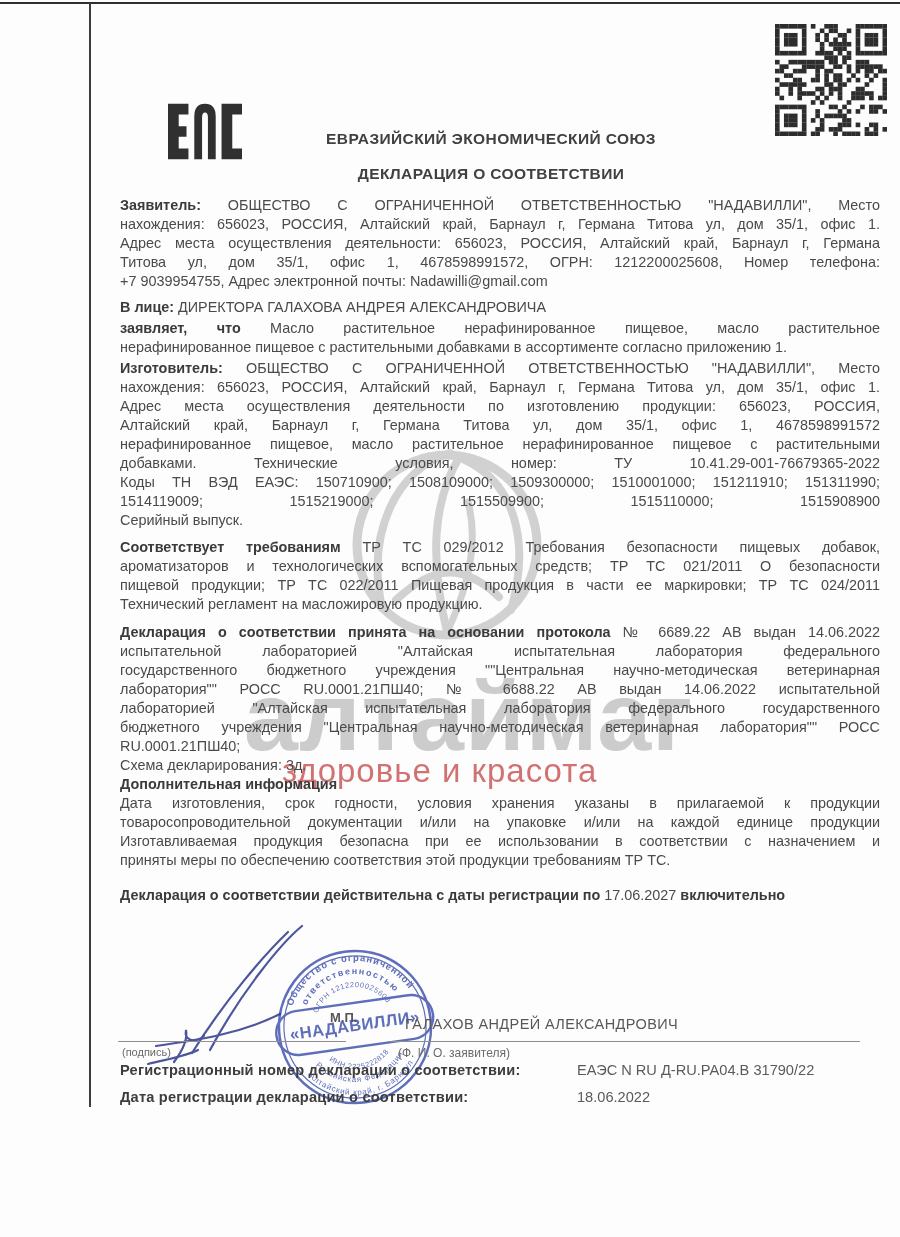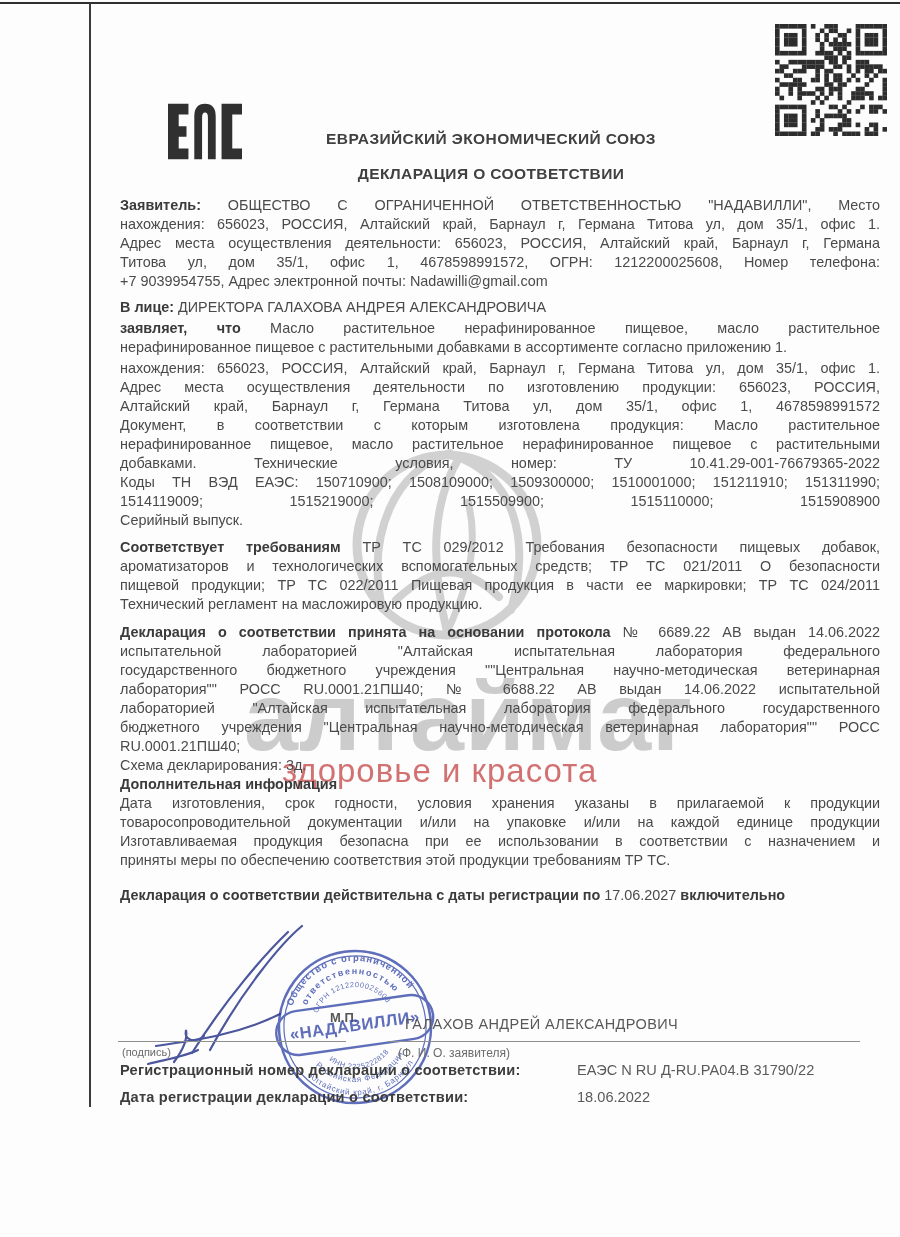--- a/index.html
+++ b/index.html
@@ -394,24 +394,24 @@
         <div class="ln"><span>+7 9039954755, Адрес электронной почты: Nadawilli@gmail.com</span></div>
       </div>
       <div style="margin-top: 7px;">
         <div class="ln"><span class="b">В лице:</span><span> ДИРЕКТОРА ГАЛАХОВА  АНДРЕЯ АЛЕКСАНДРОВИЧА</span></div>
       </div>
       <div style="margin-top: 2px;">
         <div class="ln j"><span class="b">заявляет,  что</span><span> Масло  растительное  нерафинированное  пищевое,  масло  растительное</span></div>
         <div class="ln"><span>нерафинированное пищевое  с растительными добавками в ассортименте согласно приложению 1.</span></div>
       </div>
       <div style="margin-top: 2px;">
+        <div class="ln j"><span class="b">Изготовитель:</span><span> ОБЩЕСТВО С ОГРАНИЧЕННОЙ ОТВЕТСТВЕННОСТЬЮ "НАДАВИЛЛИ", Место</span></div>
         <div class="ln j"><span>нахождения: 656023, РОССИЯ, Алтайский край, Барнаул г, Германа Титова ул, дом 35/1, офис 1.</span></div>
         <div class="ln j"><span>Адрес места осуществления деятельности по изготовлению продукции: 656023, РОССИЯ,</span></div>
         <div class="ln j"><span>Алтайский край, Барнаул г, Германа Титова ул, дом 35/1, офис 1, 4678598991572</span></div>
-        <div class="ln j"><span>Документ, в соответствии с которым изготовлена продукция: Масло растительное</span></div>
         <div class="ln j"><span>нерафинированное пищевое, масло растительное нерафинированное пищевое с растительными</span></div>
         <div class="ln j"><span>добавками. Технические условия, номер: ТУ 10.41.29-001-76679365-2022</span></div>
         <div class="ln j"><span>Коды ТН ВЭД ЕАЭС: 150710900; 1508109000; 1509300000; 1510001000; 151211910; 151311990;</span></div>
         <div class="ln j"><span>1514119009; 1515219000; 1515509900; 1515110000; 1515908900</span></div>
         <div class="ln"><span>Серийный выпуск.</span></div>
       </div>
       <div style="margin-top: 8px;">
         <div class="ln j"><span class="b">Соответствует требованиям</span><span> ТР ТС 029/2012 Требования безопасности пищевых добавок,</span></div>
         <div class="ln j"><span>ароматизаторов и технологических вспомогательных средств; ТР ТС 021/2011 О безопасности</span></div>
         <div class="ln j"><span>пищевой продукции; ТР ТС 022/2011 Пищевая продукция в части ее маркировки; ТР ТС 024/2011</span></div>

